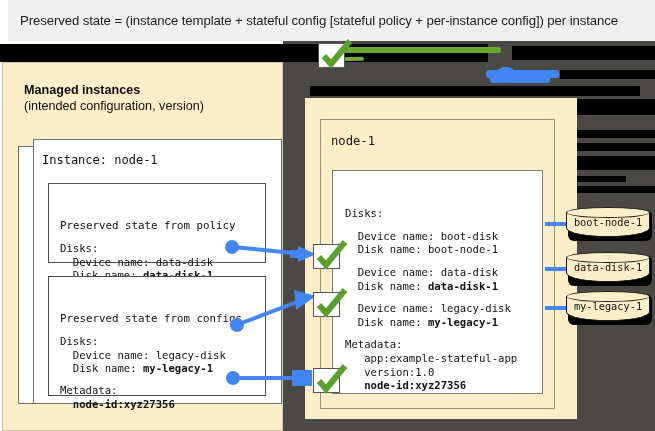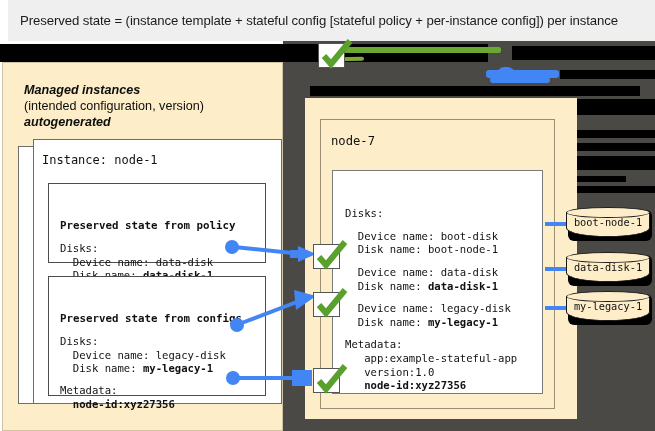--- a/index.html
+++ b/index.html
@@ -44,21 +44,21 @@
 
   
   .left-panel{
     position:absolute;left:2px;top:62px;width:281px;height:369px;
     background:#fdeec9;border:1px solid #cfc3a4;box-sizing:border-box;
   }
   .lp-title{
     position:absolute;left:24px;top:82px;width:250px;
     font-size:12.6px;line-height:16px;color:#0d0d0d;
   }
-  .lp-title b{font-weight:bold;font-style:italic;}
+  .lp-title b{font-weight:bold;}
 
   
   .card-back{
     position:absolute;left:18px;top:146px;width:250px;height:258px;
     background:#ffffff;border:1px solid #6d6d6d;box-sizing:border-box;
   }
   .card-front{
     position:absolute;left:33px;top:139px;width:249px;height:265px;
     background:#ffffff;border:1px solid #6d6d6d;box-sizing:border-box;
   }
@@ -67,21 +67,21 @@
     font-family:"DejaVu Sans Mono","Liberation Mono",monospace;
     font-size:12px;color:#111;white-space:pre;
   }
 
   .inner-box{
     position:absolute;background:#fff;border:1px solid #4d4d4d;box-sizing:border-box;
     font-family:"DejaVu Sans Mono","Liberation Mono",monospace;
     font-size:10.6px;line-height:13.4px;color:#111;
   }
   .inner-box .pad{padding:8px 10px 8px 11px;white-space:pre;}
-  .inner-box .hdr{font-weight:bold;font-size:10.8px;display:block;margin-bottom:10px;}
+  .inner-box .hdr{font-weight:normal;font-size:10.8px;display:block;margin-bottom:10px;}
   .bold{font-weight:bold;}
 
   #policy-box{left:48px;top:183px;width:218px;height:80px;}
   #configs-box{left:48px;top:276px;width:218px;height:120px;}
 
   
   .right-outer{
     position:absolute;left:305px;top:98px;width:272px;height:321px;
     background:#fdeec9;
   }
@@ -165,21 +165,20 @@
 
   <div class="blue-scribble" style="left:486px;top:70px;width:73px;height:8px;"></div>
   <div class="blue-scribble" style="left:490px;top:77px;width:60px;height:6px;"></div>
   <div class="blue-scribble" style="left:497px;top:67px;width:18px;height:15px;border-radius:8px;"></div>
 
   <div class="left-panel"></div>
 
   <div class="lp-title">
     <b>Managed instances</b><br>
     <span>(intended configuration, version)</span><br>
-    <b>autogenerated</b>
   </div>
 
   <div class="card-back"></div>
   <div class="card-front"></div>
 
   <div class="instance-label">Instance: node-1</div>
 
   <div class="inner-box" id="policy-box">
     <div class="pad">
       <span class="hdr">Preserved state from policy</span><span>Disks:</span>
@@ -191,21 +190,21 @@
     <div class="pad">
       <span class="hdr">Preserved state from configs</span><span>Disks:</span>
 <span>  Device name: legacy-disk</span>
 <span>  Disk name: </span><span class="bold">my-legacy-1</span>
 <span class="gap"></span><span>Metadata:</span>
 <span class="bold">  node-id:xyz27356</span></div>
   </div>
 
   <div class="right-outer"></div>
   <div class="right-inner"></div>
-  <div class="node-label">node-7</div>
+  <div class="node-label">node-1</div>
 
   <div class="disks-card">
     <div class="pad"><span>Disks:</span>
 <span class="gap"></span><span>  Device name: boot-disk</span>
 <span>  Disk name: boot-node-1</span>
 <span class="gap"></span><span>  Device name: data-disk</span>
 <span>  Disk name: </span><span class="bold">data-disk-1</span>
 <span class="gap"></span><span>  Device name: legacy-disk</span>
 <span>  Disk name: </span><span class="bold">my-legacy-1</span>
 <span class="gap"></span><span>Metadata:</span>

